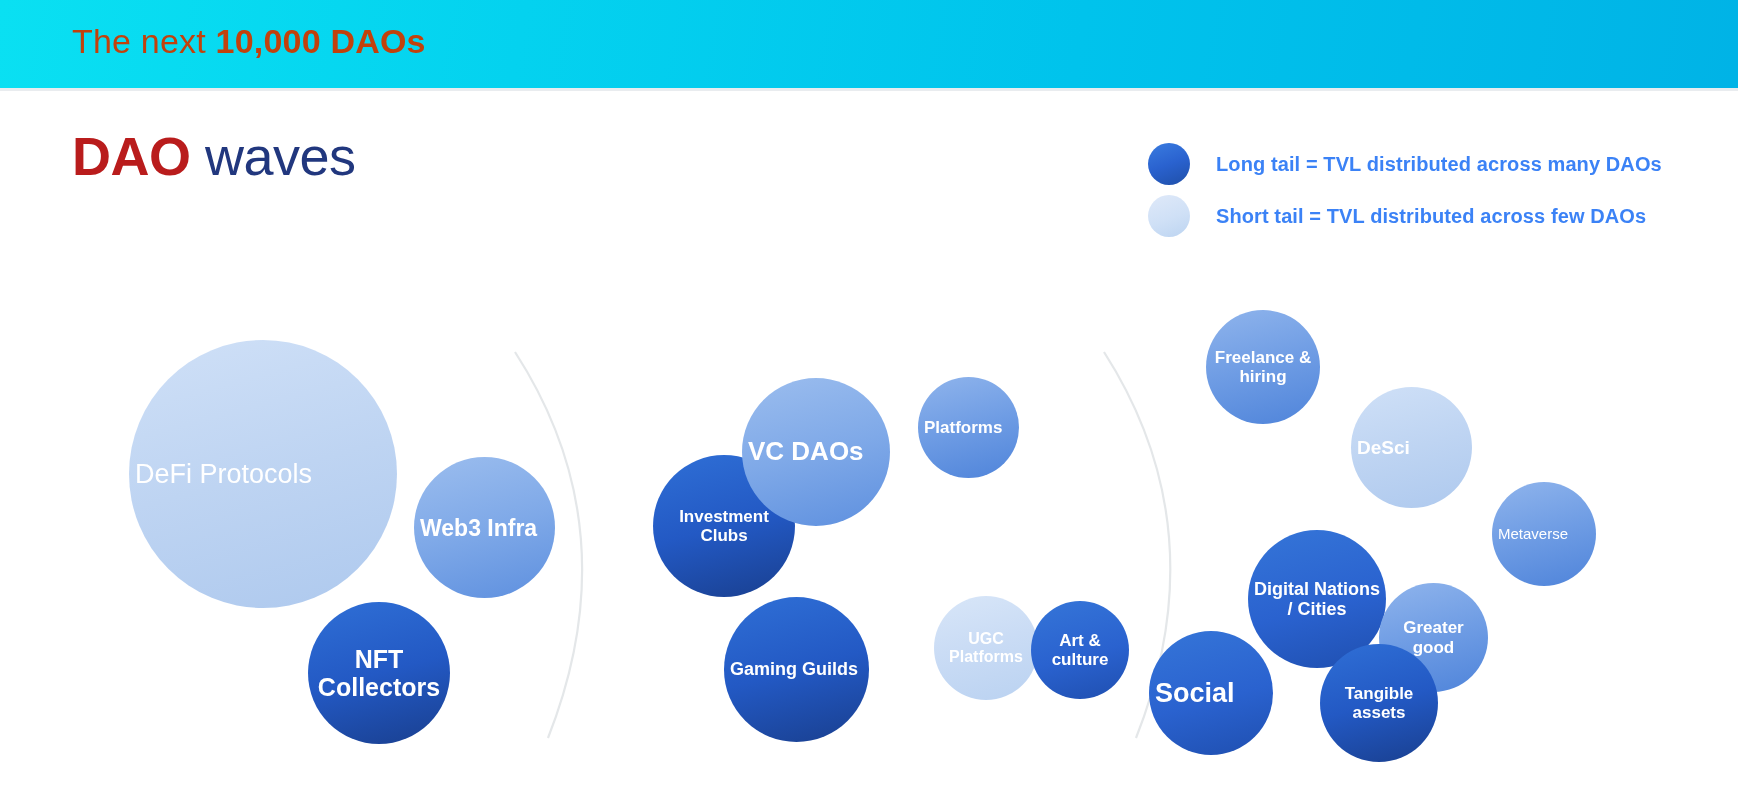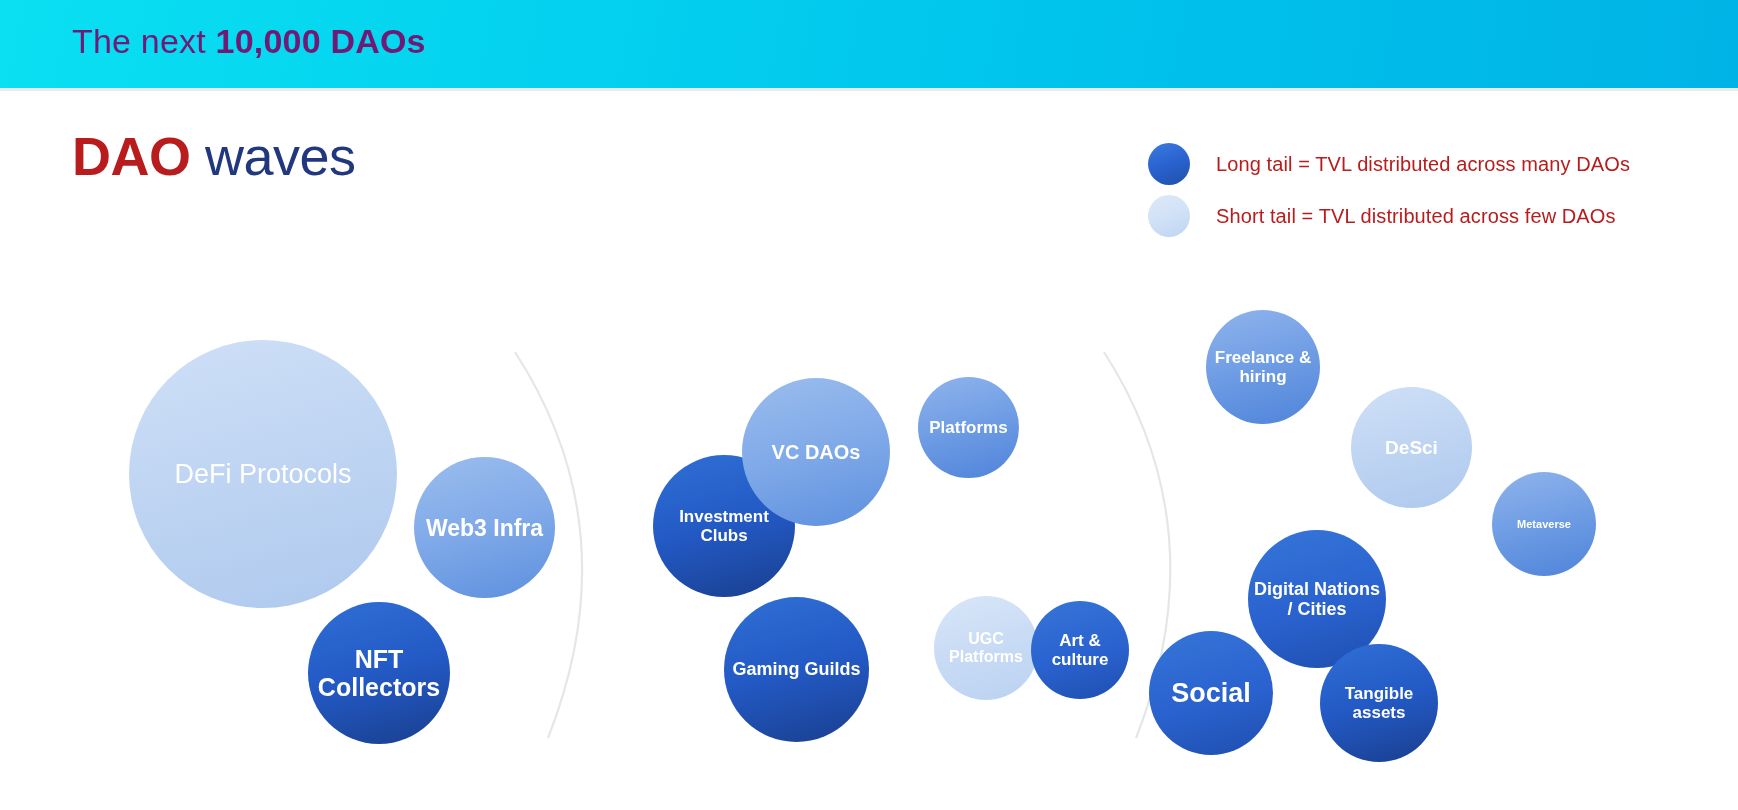--- a/index.html
+++ b/index.html
@@ -13,49 +13,49 @@
   .header{
     position:absolute;left:0;top:0;width:1738px;height:88px;
     background:linear-gradient(100deg,#0ae0f2 0%,#04d2ef 30%,#00c3ec 62%,#00b3e6 100%);
   }
   .header-rule{
     position:absolute;left:0;top:88px;width:1738px;height:3px;
     background:#e9ecef;
   }
   .header-title{
     position:absolute;left:72px;top:22px;
-    font-size:34px;color:#701a75;font-weight:300;letter-spacing:.2px;
+    font-size:34px;color:#c2410c;font-weight:300;letter-spacing:.2px;
     white-space:nowrap;
   }
   .header-title b{font-weight:700;}
   
   .page-title{
     position:absolute;left:72px;top:125px;
     font-size:54px;color:#21377e;font-weight:300;letter-spacing:-.5px;
     white-space:nowrap;
   }
   .page-title b{font-weight:700;color:#b91c1c;}
   
   .legend{position:absolute;left:1148px;top:138px;}
   .legend-row{display:flex;align-items:center;height:52px;}
   .legend-dot{
     width:42px;height:42px;border-radius:50%;flex:0 0 42px;margin-right:26px;
   }
   .legend-dot.long{background:linear-gradient(160deg,#3a7ce0 0%,#2a62cf 50%,#1f4fa8 100%);}
   .legend-dot.short{background:linear-gradient(160deg,#dfe9f9 0%,#cfe0f6 55%,#bcd4f1 100%);}
   .legend-label{
-    font-size:20px;color:#b91c1c;font-weight:400;white-space:nowrap;letter-spacing:.1px;
+    font-size:20px;color:#3b82f6;font-weight:700;white-space:nowrap;letter-spacing:.1px;
   }
   
   .arcs{position:absolute;left:0;top:0;width:1738px;height:810px;pointer-events:none;}
   
   .bubbles{position:absolute;left:0;top:0;width:1738px;height:810px;}
   .bubble{
     position:absolute;border-radius:50%;
-    display:flex;align-items:center;justify-content:center;text-align:center;
+    display:flex;align-items:center;text-align:center;
     color:#ffffff;line-height:1.13;
     box-sizing:border-box;
   }
   .bubble span{display:block;padding:0 6px;}
   
   .t-xlight{background:linear-gradient(165deg,#d8e6f8 0%,#cadcf5 45%,#bad2f1 100%);}
   .t-light {background:linear-gradient(165deg,#cfe0f7 0%,#bed4f2 50%,#aec9ee 100%);}
   .t-mid   {background:linear-gradient(165deg,#9bbdee 0%,#7fa9e8 50%,#5e90df 100%);}
   .t-mid2  {background:linear-gradient(165deg,#8fb4ec 0%,#6e9ce4 50%,#4f84da 100%);}
   .t-dark  {background:linear-gradient(165deg,#3575d8 0%,#2a62cf 55%,#1f4fb0 100%);}
@@ -101,21 +101,21 @@
   </div>
 
   <div class="bubble t-darker" style="left:308px;top:602px;width:142px;height:142px;font-size:25px;font-weight:600;">
     <span>NFT Collectors</span>
   </div>
 
   <div class="bubble t-darker" style="left:653px;top:455px;width:142px;height:142px;font-size:17px;font-weight:700;">
     <span>Investment Clubs</span>
   </div>
 
-  <div class="bubble t-mid" style="left:742px;top:378px;width:148px;height:148px;font-size:20px;font-weight:600;">
+  <div class="bubble t-mid" style="left:742px;top:378px;width:148px;height:148px;font-size:26px;font-weight:600;">
     <span>VC DAOs</span>
   </div>
 
   <div class="bubble t-mid2" style="left:918px;top:377px;width:101px;height:101px;font-size:17px;font-weight:600;">
     <span>Platforms</span>
   </div>
 
   <div class="bubble t-darker" style="left:724px;top:597px;width:145px;height:145px;font-size:18px;font-weight:600;">
     <span>Gaming Guilds</span>
   </div>
@@ -130,28 +130,31 @@
   </div>
 
   <div class="bubble t-mid2" style="left:1206px;top:310px;width:114px;height:114px;font-size:17px;font-weight:600;">
     <span>Freelance &amp; hiring</span>
   </div>
 
   <div class="bubble t-light" style="left:1351px;top:387px;width:121px;height:121px;font-size:19px;font-weight:600;">
     <span>DeSci</span>
   </div>
 
-  <div class="bubble t-mid2" style="left:1492px;top:472px;width:104px;height:104px;font-size:11px;font-weight:700;">
+  <div class="bubble t-mid2" style="left:1492px;top:482px;width:104px;height:104px;font-size:15px;font-weight:400;">
     <span>Metaverse</span>
   </div>
 
   <div class="bubble t-dark" style="left:1248px;top:530px;width:138px;height:138px;font-size:18px;font-weight:600;">
     <span>Digital Nations / Cities</span>
   </div>
 
+  <div class="bubble t-mid2" style="left:1379px;top:583px;width:109px;height:109px;font-size:17px;font-weight:600;">
+    <span>Greater good</span>
+  </div>
 
   <div class="bubble t-dark" style="left:1149px;top:631px;width:124px;height:124px;font-size:27px;font-weight:600;">
     <span>Social</span>
   </div>
 
   <div class="bubble t-darker" style="left:1320px;top:644px;width:118px;height:118px;font-size:17px;font-weight:600;">
     <span>Tangible assets</span>
   </div>
 
 </div>

